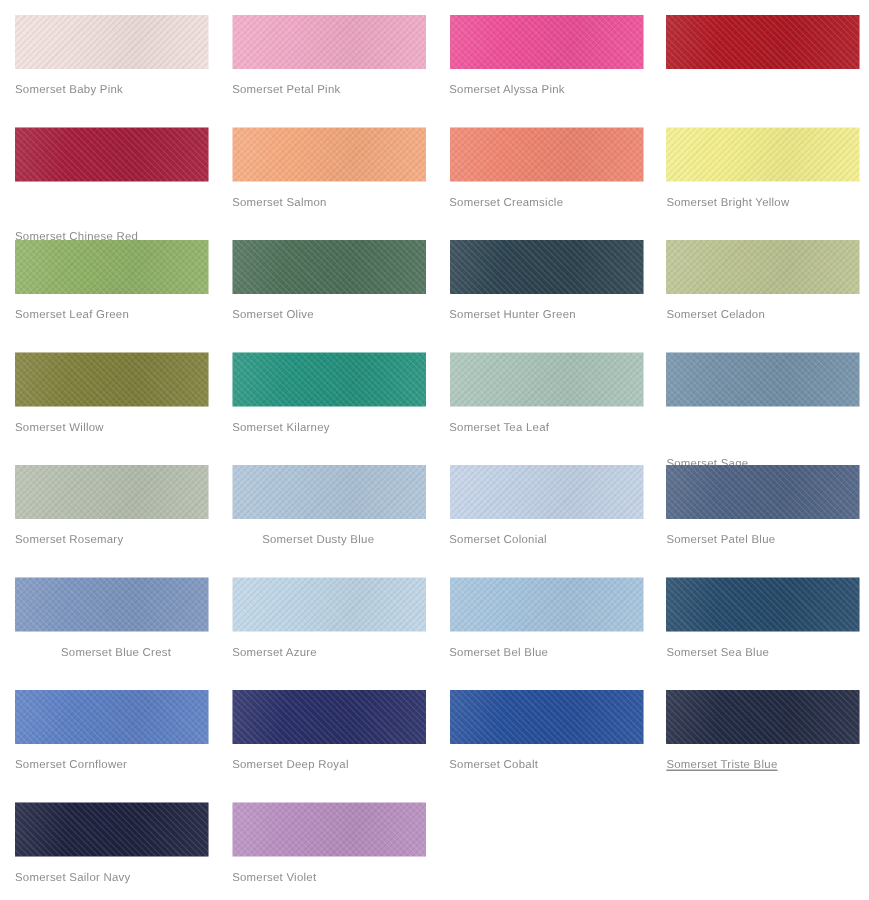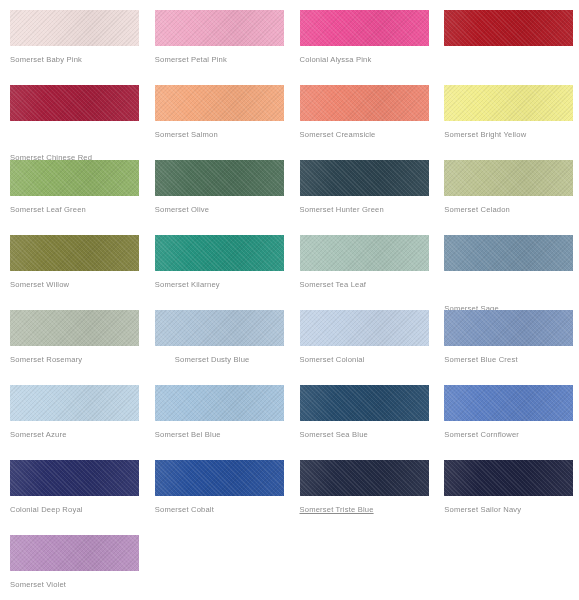--- a/index.html
+++ b/index.html
@@ -84,21 +84,21 @@
     <div class="swatch-cell">
       <div class="swatch-chip" style="background-color: rgb(240, 223, 221);"></div>
       <div class="swatch-label" style="color: rgb(140, 140, 140);">Somerset Baby Pink</div>
     </div>
     <div class="swatch-cell">
       <div class="swatch-chip" style="background-color: rgb(240, 169, 198);"></div>
       <div class="swatch-label" style="color: rgb(140, 140, 140);">Somerset Petal Pink</div>
     </div>
     <div class="swatch-cell">
       <div class="swatch-chip" style="background-color: rgb(238, 79, 152);"></div>
-      <div class="swatch-label" style="color: rgb(140, 140, 140);">Colonial Alyssa Pink</div>
+      <div class="swatch-label" style="color: rgb(140, 140, 140);">Somerset Alyssa Pink</div>
     </div>
     <div class="swatch-cell">
       <div class="swatch-chip" style="background-color: rgb(176, 24, 35);"></div>
       <div class="swatch-label" style="color: rgb(140, 140, 140); margin-top: 40px;">Somerset Red</div>
     </div>
     <div class="swatch-cell">
       <div class="swatch-chip" style="background-color: rgb(165, 30, 60);"></div>
       <div class="swatch-label" style="color: rgb(140, 140, 140); margin-top: 32px;">Somerset Chinese Red</div>
     </div>
     <div class="swatch-cell">
@@ -151,42 +151,46 @@
     </div>
     <div class="swatch-cell">
       <div class="swatch-chip" style="background-color: rgb(174, 196, 216);"></div>
       <div class="swatch-label" style="color: rgb(140, 140, 140); margin-left: 20px;">Somerset Dusty Blue</div>
     </div>
     <div class="swatch-cell">
       <div class="swatch-chip" style="background-color: rgb(194, 210, 230);"></div>
       <div class="swatch-label" style="color: rgb(140, 140, 140);">Somerset Colonial</div>
     </div>
     <div class="swatch-cell">
+      <div class="swatch-chip" style="background-color: rgb(79, 99, 132);"></div>
+      <div class="swatch-label" style="color: rgb(140, 140, 140);">Somerset Patel Blue</div>
+    </div>
+    <div class="swatch-cell">
       <div class="swatch-chip" style="background-color: rgb(125, 150, 191);"></div>
-      <div class="swatch-label" style="color: rgb(140, 140, 140);">Somerset Blue Crest</div>
+      <div class="swatch-label" style="color: rgb(140, 140, 140); text-align: center;">Somerset Blue Crest</div>
     </div>
     <div class="swatch-cell">
       <div class="swatch-chip" style="background-color: rgb(190, 213, 230);"></div>
       <div class="swatch-label" style="color: rgb(140, 140, 140);">Somerset Azure</div>
     </div>
     <div class="swatch-cell">
       <div class="swatch-chip" style="background-color: rgb(164, 195, 221);"></div>
       <div class="swatch-label" style="color: rgb(140, 140, 140);">Somerset Bel Blue</div>
     </div>
     <div class="swatch-cell">
       <div class="swatch-chip" style="background-color: rgb(38, 75, 107);"></div>
       <div class="swatch-label" style="color: rgb(140, 140, 140);">Somerset Sea Blue</div>
     </div>
     <div class="swatch-cell">
       <div class="swatch-chip" style="background-color: rgb(92, 127, 196);"></div>
       <div class="swatch-label" style="color: rgb(140, 140, 140);">Somerset Cornflower</div>
     </div>
     <div class="swatch-cell">
       <div class="swatch-chip" style="background-color: rgb(42, 47, 104);"></div>
-      <div class="swatch-label" style="color: rgb(140, 140, 140);">Colonial Deep Royal</div>
+      <div class="swatch-label" style="color: rgb(140, 140, 140);">Somerset Deep Royal</div>
     </div>
     <div class="swatch-cell">
       <div class="swatch-chip" style="background-color: rgb(39, 80, 156);"></div>
       <div class="swatch-label" style="color: rgb(140, 140, 140);">Somerset Cobalt</div>
     </div>
     <div class="swatch-cell">
       <div class="swatch-chip" style="background-color: rgb(35, 43, 68);"></div>
       <div class="swatch-label" style="color: rgb(140, 140, 140); text-decoration: underline;">Somerset Triste Blue</div>
     </div>
     <div class="swatch-cell">

